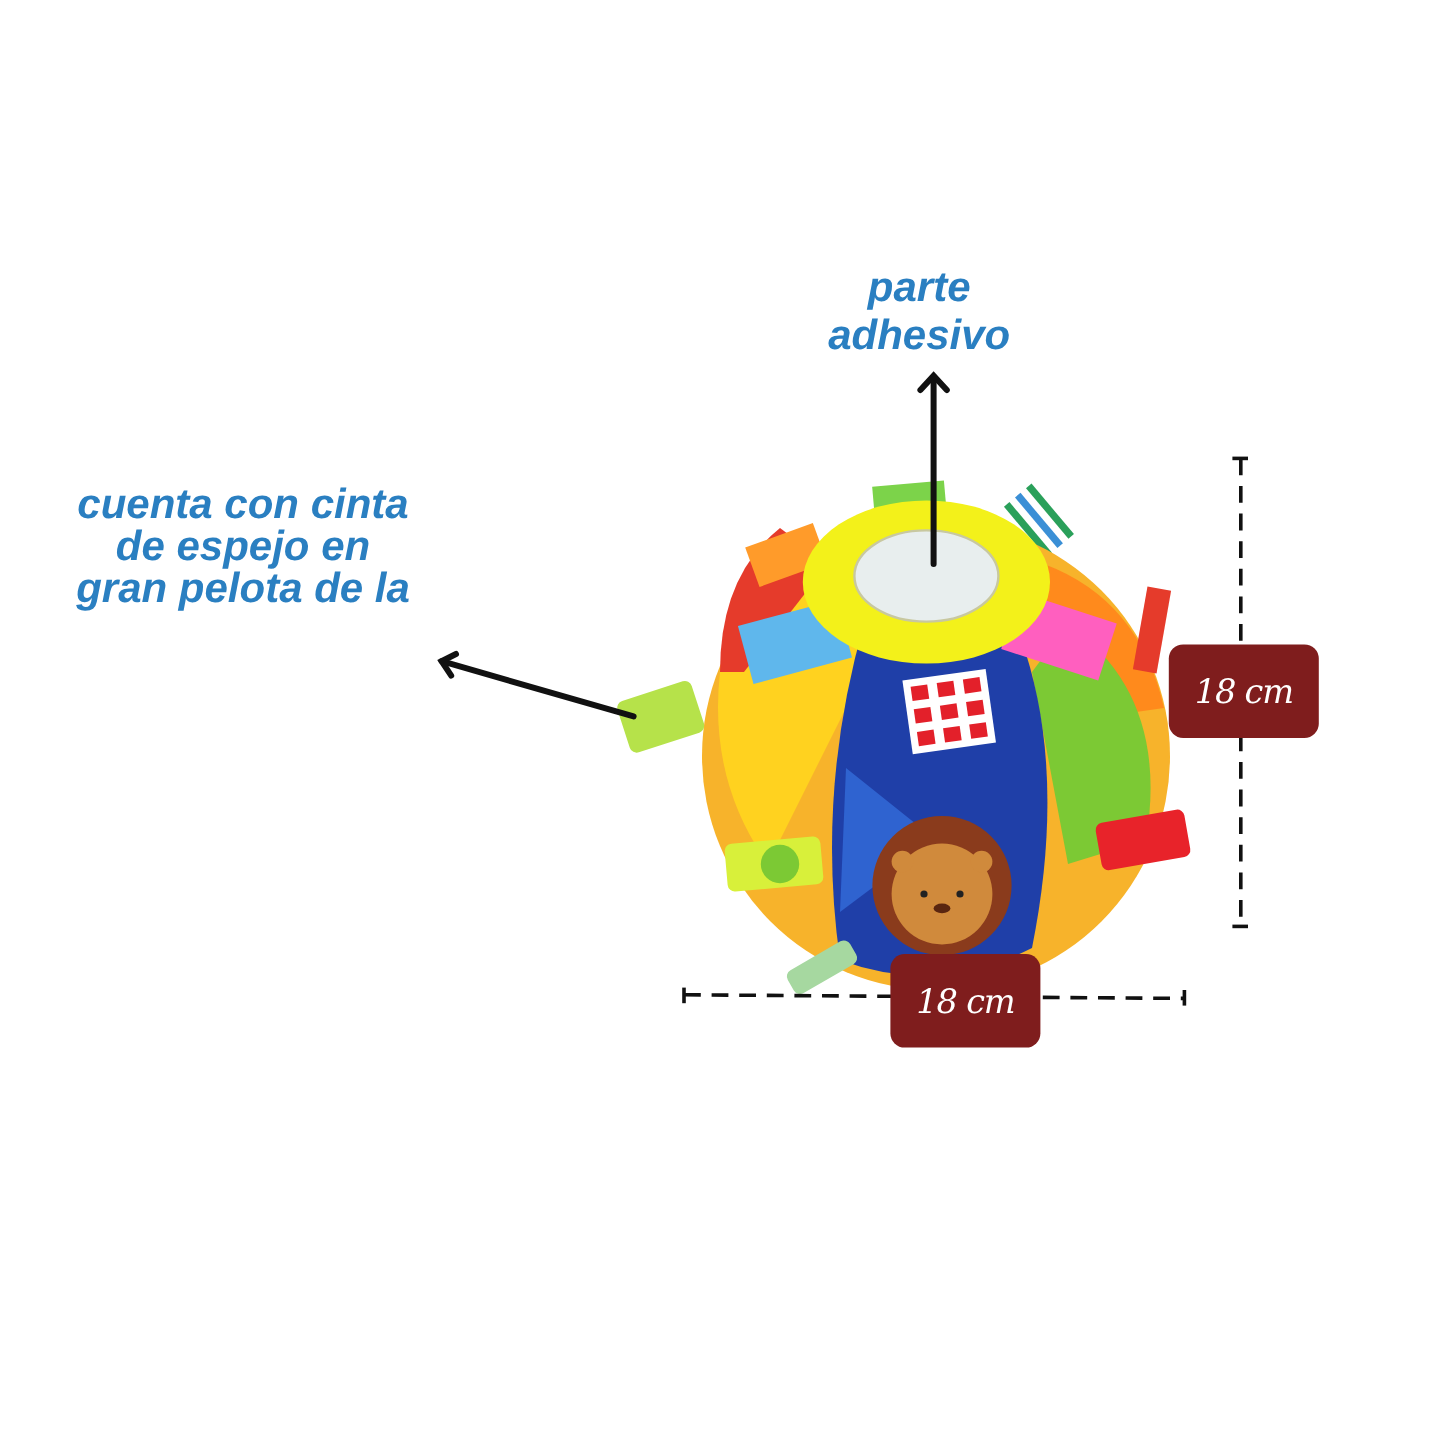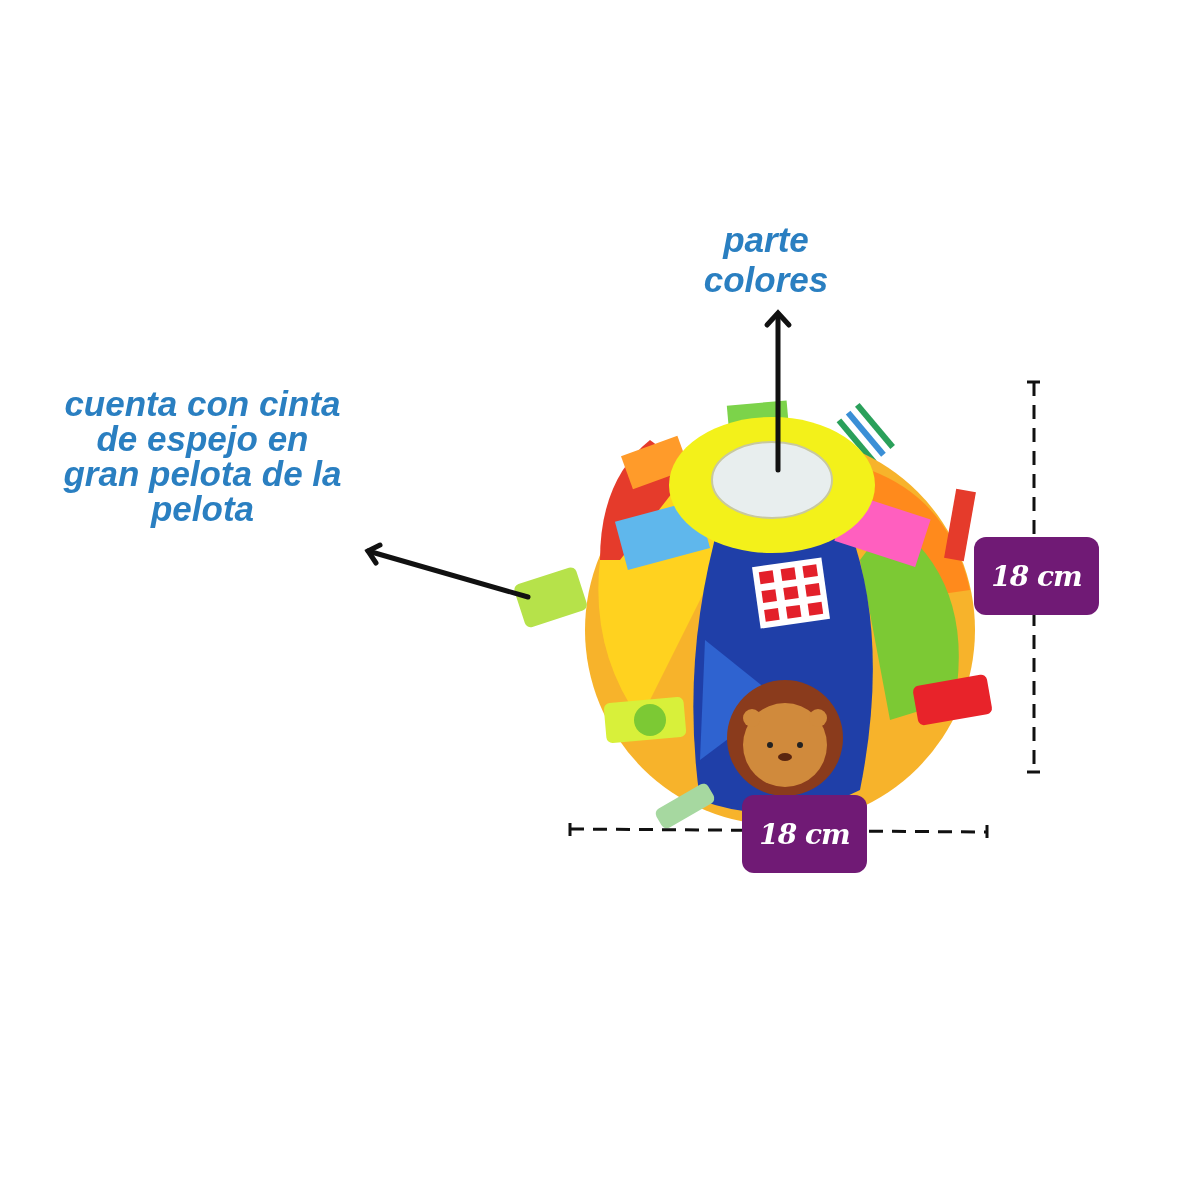--- a/index.html
+++ b/index.html
@@ -2,24 +2,24 @@
 <html><head>
 <meta charset="utf-8">
 <style>
   html, body { margin: 0; padding: 0; background: #ffffff; }
   body { width: 1200px; height: 1200px; position: relative; overflow: hidden; font-family: "Liberation Sans", sans-serif; }
   .label {
     position: absolute; color: #2a7fc1; font-weight: bold; font-style: italic;
     text-align: center; font-family: "Liberation Sans", sans-serif;
   }
   .label-mirror { left: 660px; top: 220px; width: 212px; font-size: 35px; line-height: 40px; }
-  .label-ribbon { left: 30px; top: 386px; width: 345px; font-size: 35px; line-height: 35px; }
+  .label-ribbon { left: 30px; top: 403px; width: 345px; font-size: 35px; line-height: 35px; }
   .badge {
-    position: absolute; background: #701a75; color: #fff; border-radius: 12px;
-    font-family: "DejaVu Serif", serif; font-style: italic; font-weight: bold;
+    position: absolute; background: #7f1d1d; color: #fff; border-radius: 12px;
+    font-family: "DejaVu Serif", serif; font-style: italic; font-weight: normal;
     display: flex; align-items: center; justify-content: center; font-size: 28px;
     letter-spacing: -1px;
   }
   .badge-height { left: 974px; top: 537px; width: 125px; height: 78px; }
   .badge-width { left: 742px; top: 795px; width: 125px; height: 78px; }
   svg.overlay { position: absolute; left: 0; top: 0; }
   .toy { position: absolute; left: 0; top: 0; }
 </style>
 </head>
 <body>
@@ -101,24 +101,23 @@
 
   <g stroke="#111" stroke-width="3">
     <line x1="570" y1="823" x2="570" y2="836"></line>
     <line x1="987" y1="825" x2="987" y2="838"></line>
     <line x1="570" y1="829" x2="987" y2="832" stroke-dasharray="14,9"></line>
   </g>
 </svg>
 
 <div class="label label-mirror">
   <div>parte</div>
-  <div>colores</div>
+  <div>adhesivo</div>
 </div>
 
 <div class="label label-ribbon">
   <div>cuenta con cinta</div>
   <div>de espejo en</div>
   <div>gran pelota de la</div>
-  <div>pelota</div>
 </div>
 
 <div class="badge badge-height">18 cm</div>
 <div class="badge badge-width">18 cm</div>
 
 </body></html>

